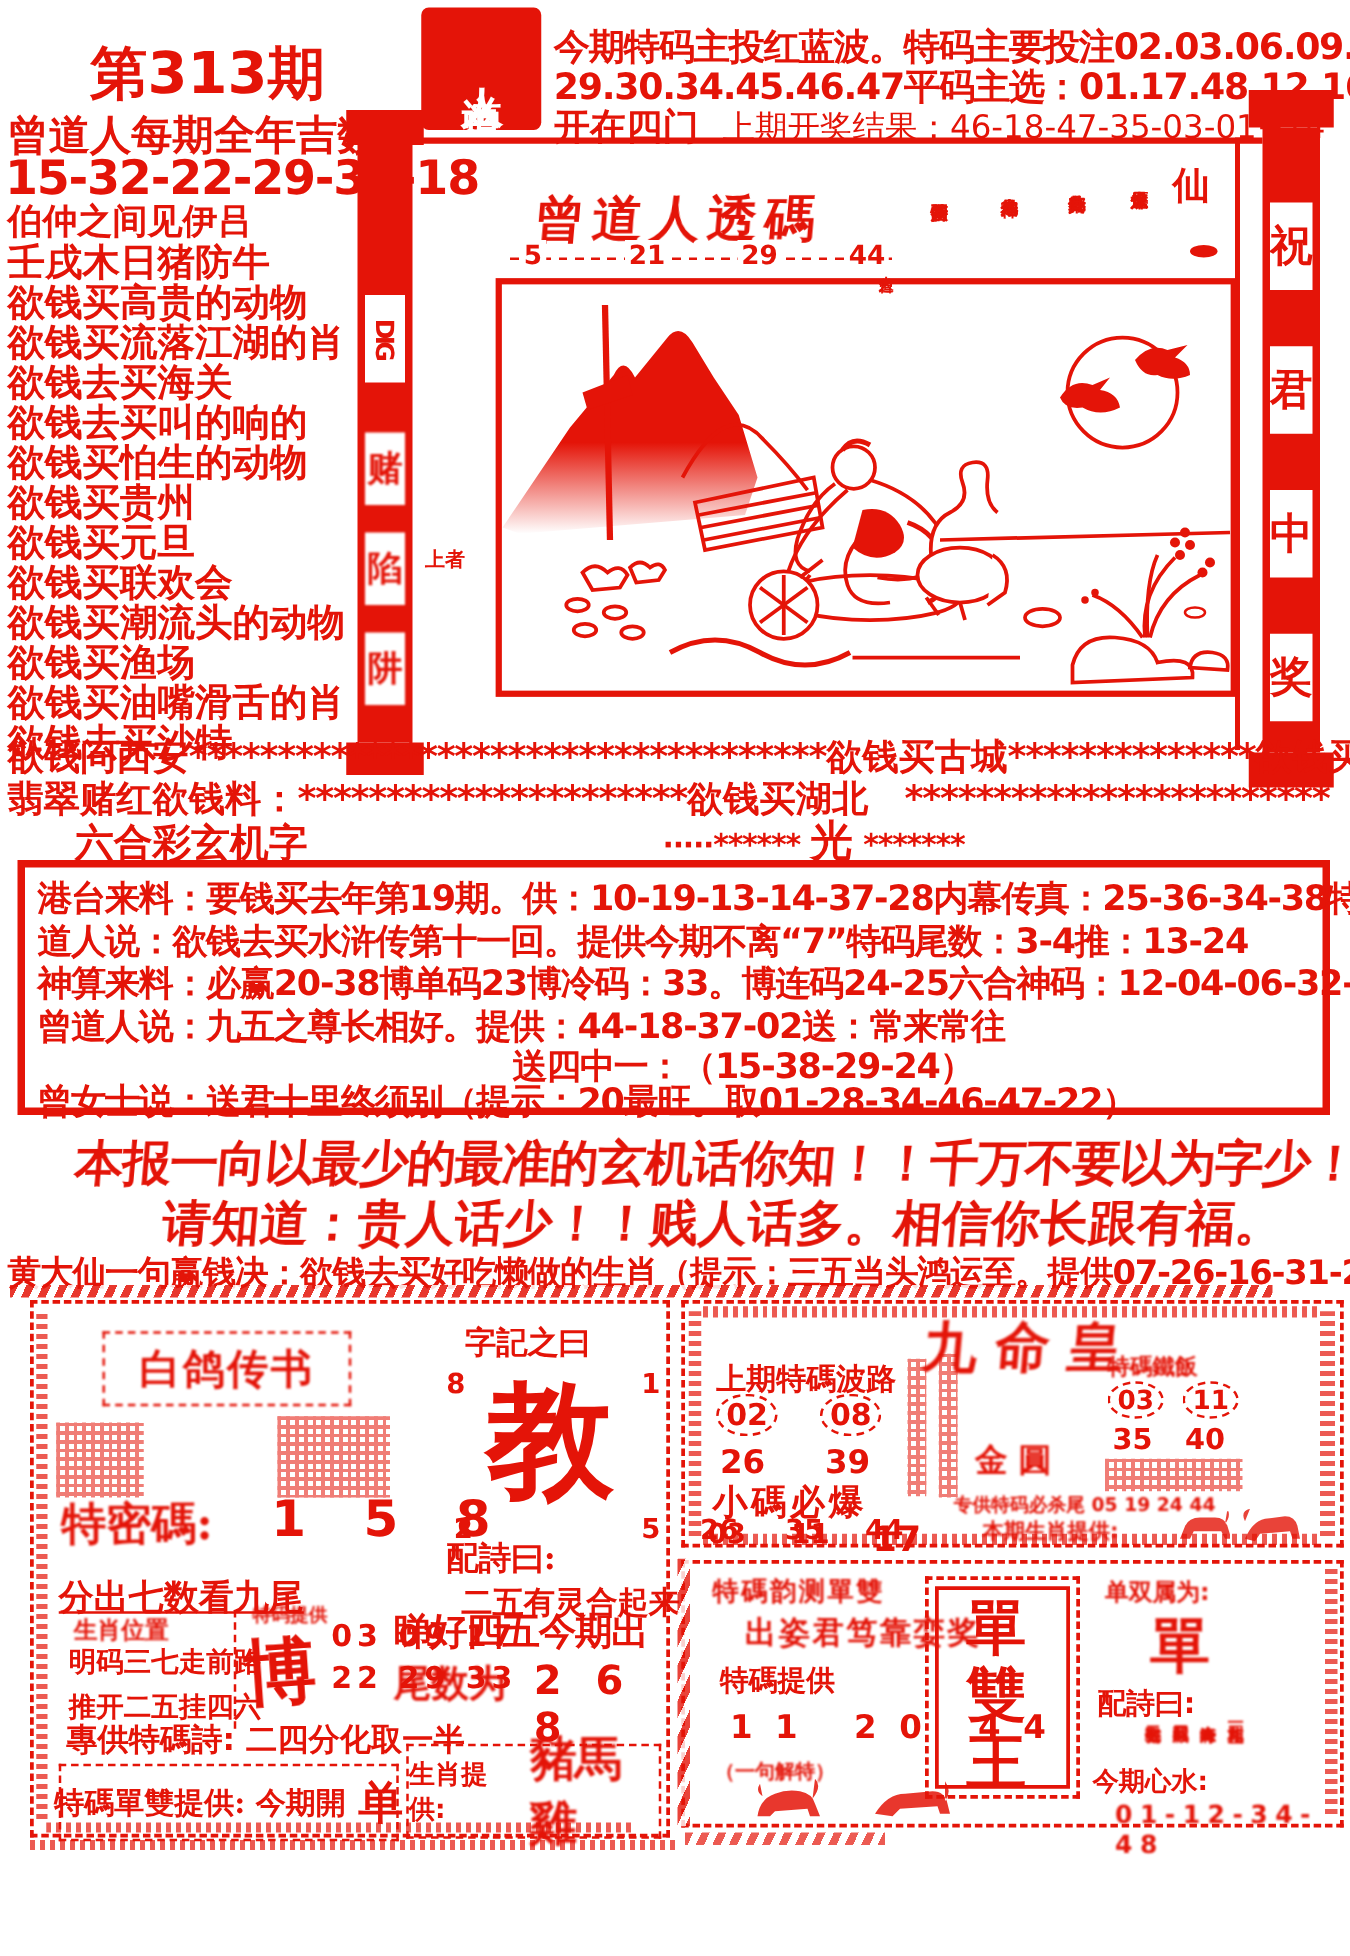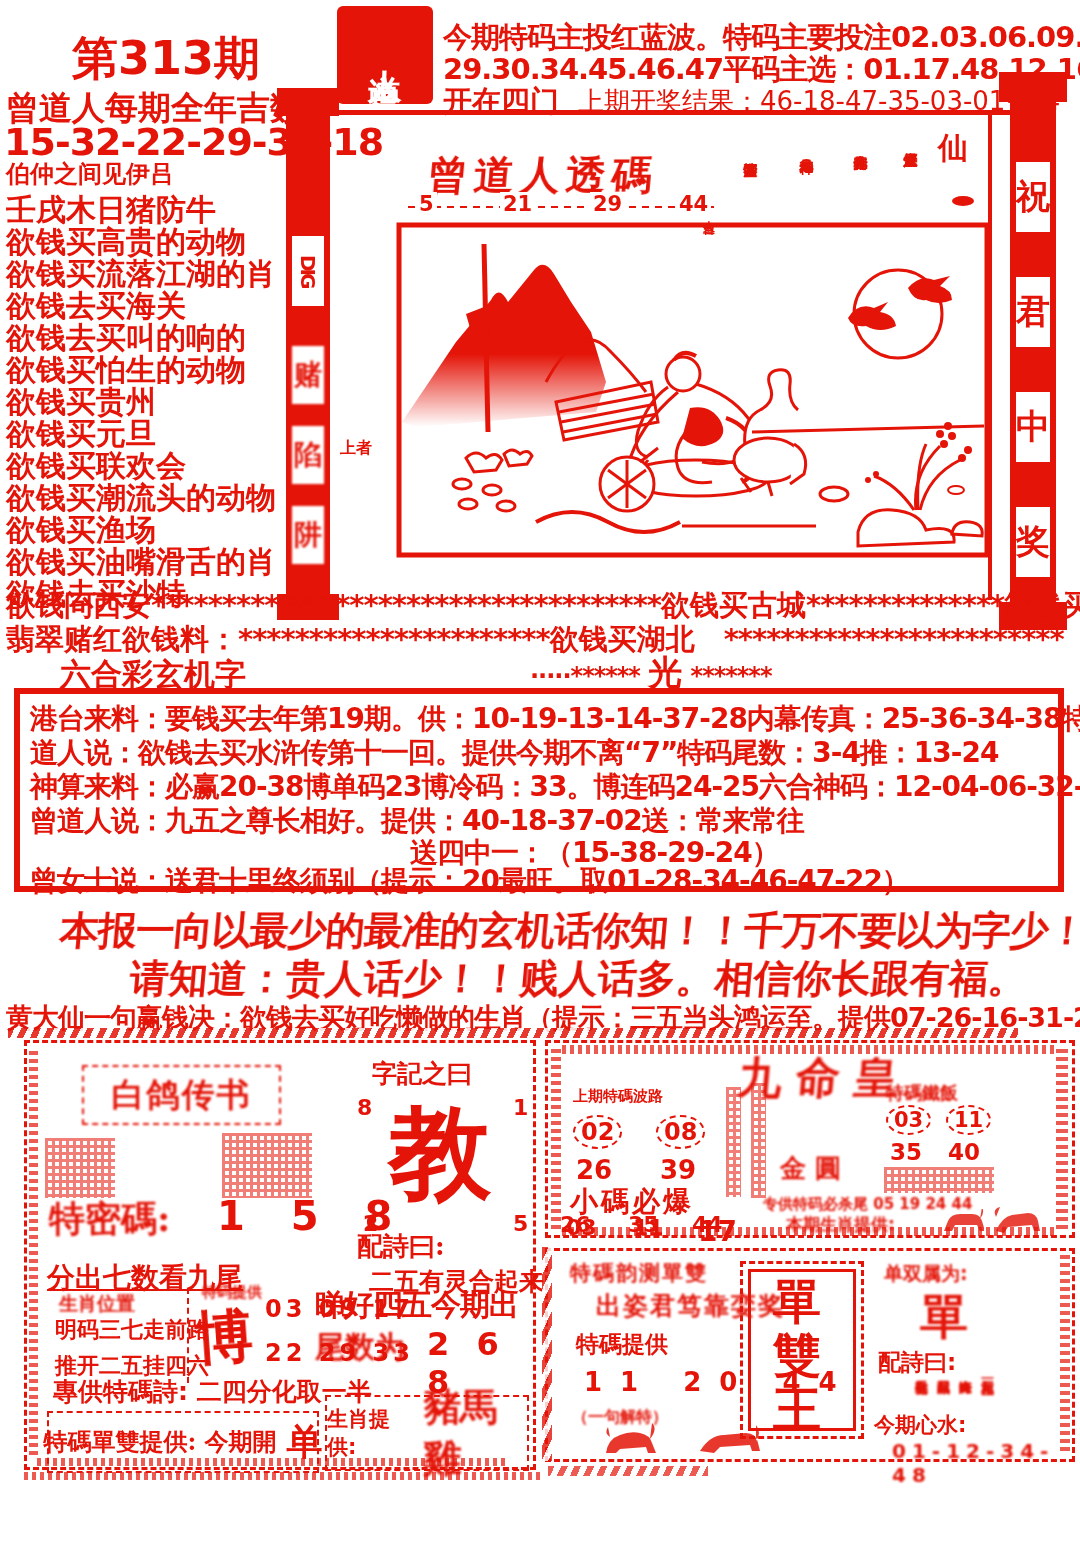--- a/index.html
+++ b/index.html
@@ -49,21 +49,21 @@
   <div class="abs b tight" style="left:443px;top:50px;font-size:29px;white-space:nowrap;">29.30.34.45.46.47平码主选：01.17.48.12.16.10特码很有可能</div>
   <div class="abs b" style="left:443px;top:82px;font-size:29px;">开在四门</div>
   <div class="abs" style="left:578px;top:84px;font-size:26px;white-space:nowrap;">
     <span>上期开奖结果：</span><span>46-18-47-35-03-01+14</span>
   </div>
   <div class="abs" style="left:286px;top:110px;width:724px;height:5px;background:var(--red);"></div>
   <div class="abs" style="left:988px;top:110px;width:4px;height:490px;background:var(--red);"></div>
 
   <div class="abs b" style="left:6px;top:86px;font-size:33px;white-space:nowrap;">曾道人每期全年吉数</div>
   <div class="abs b tight" style="left:4px;top:120px;font-size:38px;white-space:nowrap;">15-32-22-29-37-18</div>
-  <div class="abs b" style="left:6px;top:158px;font-size:24px;white-space:nowrap;">伯仲之间见伊吕</div>
+  <div class="abs b" style="left:6px;top:158px;font-size:28px;white-space:nowrap;">伯仲之间见伊吕</div>
   <div class="abs b" style="left:6px;top:190px;font-size:30px;white-space:nowrap;">壬戌木日猪防牛</div>
   <div class="abs b" style="left:6px;top:222px;font-size:30px;white-space:nowrap;">欲钱买高贵的动物</div>
   <div class="abs b" style="left:6px;top:254px;font-size:30px;white-space:nowrap;">欲钱买流落江湖的肖</div>
   <div class="abs b" style="left:6px;top:286px;font-size:30px;white-space:nowrap;">欲钱去买海关</div>
   <div class="abs b" style="left:6px;top:318px;font-size:30px;white-space:nowrap;">欲钱去买叫的响的</div>
   <div class="abs b" style="left:6px;top:350px;font-size:30px;white-space:nowrap;">欲钱买怕生的动物</div>
   <div class="abs b" style="left:6px;top:382px;font-size:30px;white-space:nowrap;">欲钱买贵州</div>
   <div class="abs b" style="left:6px;top:414px;font-size:30px;white-space:nowrap;">欲钱买元旦</div>
   <div class="abs b" style="left:6px;top:446px;font-size:30px;white-space:nowrap;text-align:right;">欲钱买联欢会</div>
   <div class="abs b" style="left:6px;top:478px;font-size:30px;white-space:nowrap;">欲钱买潮流头的动物</div>
@@ -211,21 +211,21 @@
   <div class="abs b" style="left:530px;top:650px;font-size:24px;white-space:nowrap;">
     <span class="tight">·····******</span>
     <span style="font-size:34px;">光</span>
     <span class="tight">*******</span>
   </div>
 
   <div class="abs" style="left:14px;top:688px;width:1050px;height:204px;border:6px solid var(--red);box-sizing:border-box;">
     <div class="abs b tight" style="left:10px;top:6px;font-size:28px;white-space:nowrap;">港台来料：要钱买去年第19期。供：10-19-13-14-37-28内幕传真：25-36-34-38特39。</div>
     <div class="abs b tight" style="left:10px;top:40px;font-size:28px;white-space:nowrap;">道人说：欲钱去买水浒传第十一回。提供今期不离“7”特码尾数：3-4推：13-24</div>
     <div class="abs b tight" style="left:10px;top:74px;font-size:28px;white-space:nowrap;">神算来料：必赢20-38博单码23博冷码：33。博连码24-25六合神码：12-04-06-32-31-35</div>
-    <div class="abs b tight" style="left:10px;top:108px;font-size:28px;white-space:nowrap;">曾道人说：九五之尊长相好。提供：40-18-37-02送：常来常往</div>
+    <div class="abs b tight" style="left:10px;top:108px;font-size:28px;white-space:nowrap;">曾道人说：九五之尊长相好。提供：44-18-37-02送：常来常往</div>
     <div class="abs b tight" style="left:390px;top:140px;font-size:28px;white-space:nowrap;">送四中一：（15-38-29-24）</div>
     <div class="abs b tight" style="left:10px;top:168px;font-size:28px;white-space:nowrap;">曾女士说：送君十里终须别（提示：20最旺。取01-28-34-46-47-22）</div>
   </div>
 
   <div class="abs cal sk blur" style="left:60px;top:904px;font-size:39px;white-space:nowrap;letter-spacing:-1px;">本报一向以最少的最准的玄机话你知！！千万不要以为字少！！</div>
   <div class="abs cal sk blur" style="left:130px;top:952px;font-size:39px;white-space:nowrap;">请知道：贵人话少！！贱人话多。相信你长跟有福。</div>
   <div class="abs b tight blur" style="left:6px;top:1000px;font-size:27px;white-space:nowrap;">黄大仙一句赢钱决：欲钱去买好吃懒做的生肖（提示：三五当头鸿运至。提供07-26-16-31-24-44）</div>
   <div class="abs zig" style="left:8px;top:1028px;width:1010px;height:10px;opacity:.85;"></div>
 
   <div class="abs dash3" style="left:24px;top:1040px;width:512px;height:430px;box-sizing:border-box;">
@@ -251,21 +251,21 @@
     <div class="abs b" style="left:342px;top:222px;font-size:25px;white-space:nowrap;">二五有灵合起来</div>
 
     <div class="abs blur2 b" style="left:32px;top:248px;font-size:19px;">生肖位置</div>
     <div class="abs cal blur" style="left:28px;top:272px;font-size:22px;white-space:nowrap;">明码三七走前路</div>
     <div class="abs cal blur" style="left:28px;top:308px;font-size:22px;white-space:nowrap;">推开二五挂四六</div>
     <div class="abs" style="left:160px;top:245px;width:0;height:95px;border-left:2px dashed var(--red);"></div>
 
     <div class="abs blur2 b" style="left:175px;top:240px;font-size:15px;">特码提供</div>
     <div class="abs cal blur" style="left:168px;top:256px;font-size:58px;transform:rotate(-4deg);">博</div>
     <div class="abs b blur" style="left:238px;top:252px;font-size:24px;letter-spacing:4px;">03 09 17</div>
-    <div class="abs b blur" style="left:238px;top:296px;font-size:24px;letter-spacing:4px;">22 29 33</div>
+    <div class="abs b blur" style="left:238px;top:285px;font-size:24px;letter-spacing:4px;">22 29 33</div>
 
     <div class="abs b blur" style="left:288px;top:242px;font-size:30px;white-space:nowrap;letter-spacing:-1px;">睇好四五今期出</div>
     <div class="abs cal blur2" style="left:288px;top:284px;font-size:30px;">尾数为</div>
     <div class="abs b" style="left:400px;top:282px;font-size:32px;letter-spacing:8px;">2 6 8</div>
 
     <div class="abs b blur" style="left:26px;top:332px;font-size:25px;white-space:nowrap;">專供特碼詩: 二四分化取一半</div>
 
     <div class="abs dash2" style="left:20px;top:368px;width:268px;height:58px;display:flex;align-items:center;justify-content:center;gap:10px;">
       <span class="cal blur" style="font-size:24px;white-space:nowrap;">特碼單雙提供: 今期開</span>
       <span class="b" style="font-size:36px;">单</span>
@@ -278,21 +278,21 @@
   </div>
 
   <div class="abs dash3" style="left:545px;top:1040px;width:530px;height:198px;box-sizing:border-box;">
     <div class="abs noisev" style="left:3px;top:6px;width:10px;height:182px;"></div>
     <div class="abs noisev" style="left:508px;top:6px;width:12px;height:182px;"></div>
     <div class="abs noiseh" style="left:14px;top:2px;width:494px;height:9px;"></div>
     <div class="abs noiseh" style="left:14px;top:184px;width:494px;height:9px;"></div>
 
     <div class="abs cal sk blur2" style="left:190px;top:6px;font-size:44px;letter-spacing:14px;">九命皇</div>
 
-    <div class="abs b blur" style="left:25px;top:44px;font-size:15px;">上期特碼波路</div>
+    <div class="abs b blur" style="left:25px;top:44px;font-size:24px;">上期特碼波路</div>
     <span class="cnum abs" style="left:25px;top:72px;font-size:24px;">02</span>
     <span class="cnum abs" style="left:108px;top:72px;font-size:24px;">08</span>
     <span class="abs b blur" style="left:28px;top:112px;font-size:26px;">26</span>
     <span class="abs b blur" style="left:112px;top:112px;font-size:26px;">39</span>
 
     <div class="abs noiseblk" style="left:178px;top:44px;width:15px;height:110px;"></div>
     <div class="abs noiseblk" style="left:203px;top:40px;width:15px;height:115px;"></div>
     <div class="abs cal blur2" style="left:232px;top:108px;font-size:26px;">金 圓</div>
 
     <div class="abs b blur2" style="left:338px;top:38px;font-size:18px;">特碼鐵飯</div>

